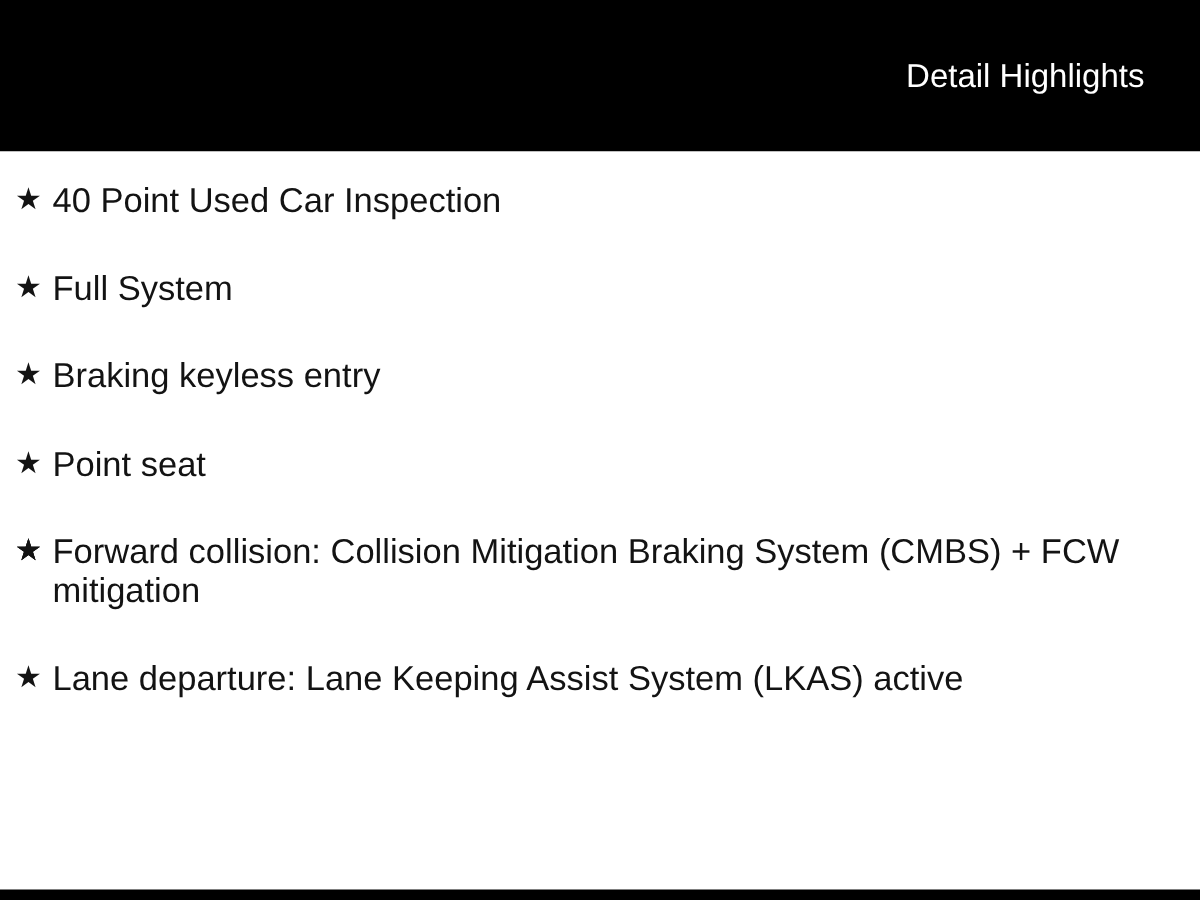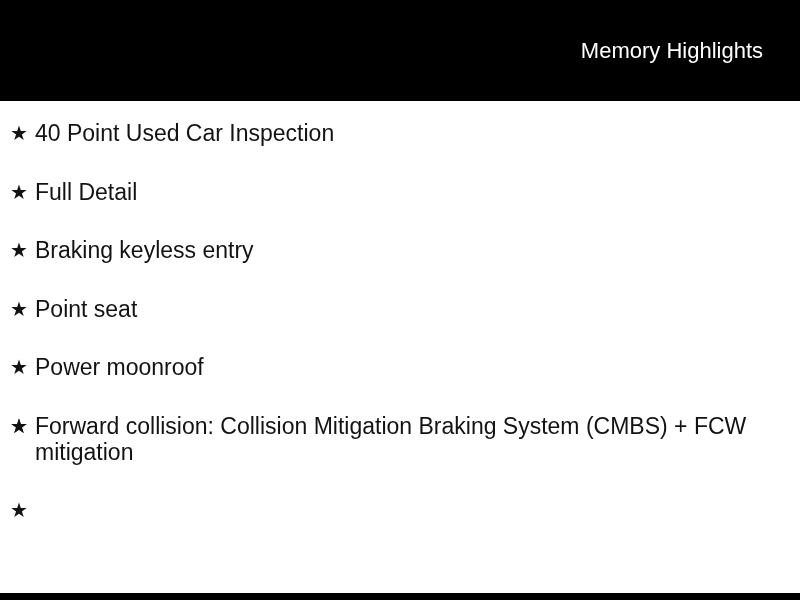--- a/index.html
+++ b/index.html
@@ -70,32 +70,32 @@
     width:800px;height:7px;
     background:var(--footer-bg);
   }
 </style>
 </head>
 <body>
 
 <div class="slide">
 
   <header class="slide-header">
-    <h1 class="slide-title">Memory Highlights</h1>
+    <h1 class="slide-title">Detail Highlights</h1>
   </header>
 
   <main class="slide-body">
     <ul class="highlights-list" id="highlights-list">
         <li class="highlight-item"><span class="bullet">★</span><span class="item-text">40 Point Used Car Inspection</span></li>
-        <li class="highlight-item"><span class="bullet">★</span><span class="item-text">Full Detail</span></li>
+        <li class="highlight-item"><span class="bullet">★</span><span class="item-text">Full System</span></li>
         <li class="highlight-item"><span class="bullet">★</span><span class="item-text">Braking keyless entry</span></li>
         <li class="highlight-item"><span class="bullet">★</span><span class="item-text">Point seat</span></li>
-        <li class="highlight-item"><span class="bullet">★</span><span class="item-text">Power moonroof</span></li>
+        <li class="highlight-item"><span class="bullet">★</span></li>
         <li class="highlight-item"><span class="bullet">★</span></li>
         <li class="highlight-item"><span class="bullet">★</span><span class="item-text">Forward collision: Collision Mitigation Braking System (CMBS) + FCW
 mitigation</span></li>
-        <li class="highlight-item"><span class="bullet">★</span></li>
+        <li class="highlight-item"><span class="bullet">★</span><span class="item-text">Lane departure: Lane Keeping Assist System (LKAS) active</span></li>
       </ul>
   </main>
 
   <footer class="slide-footer"></footer>
 
 </div>
 
 </body></html>

